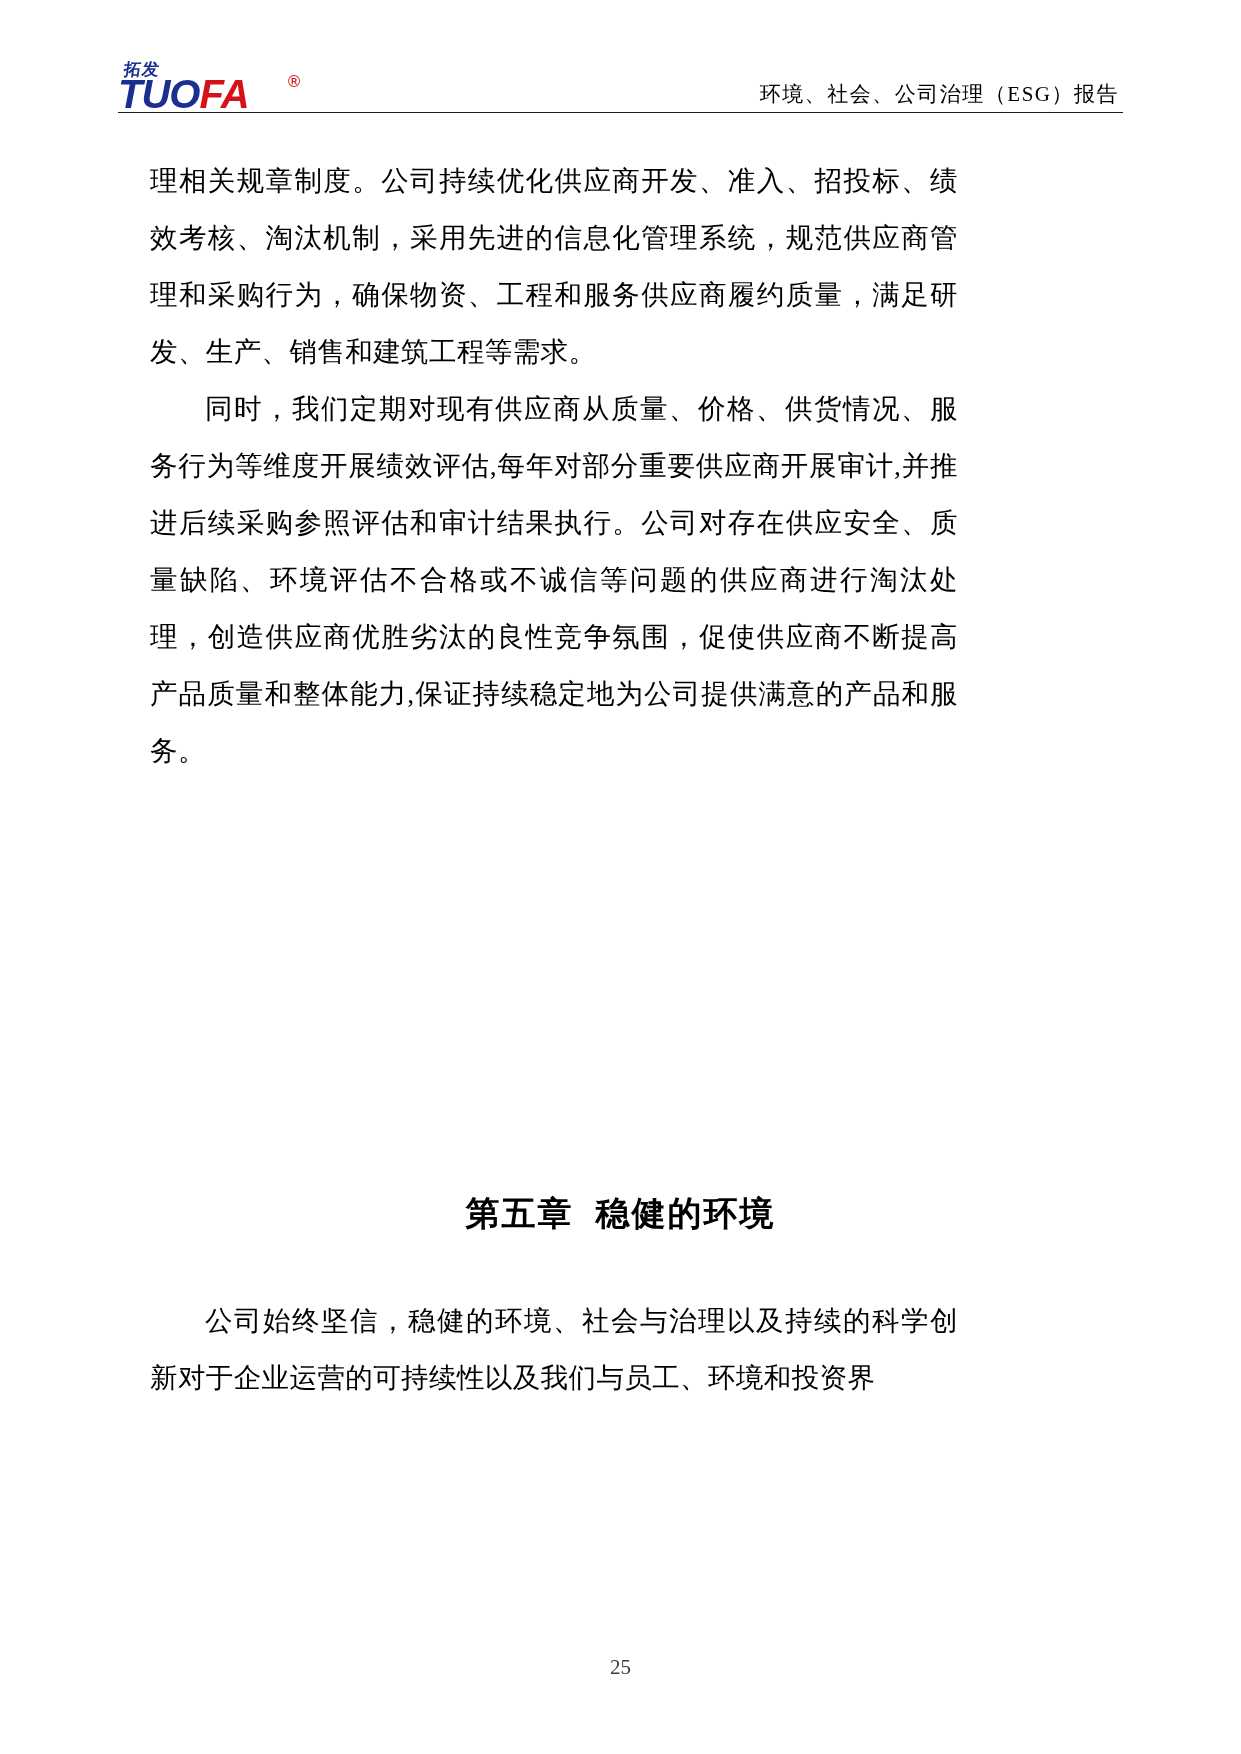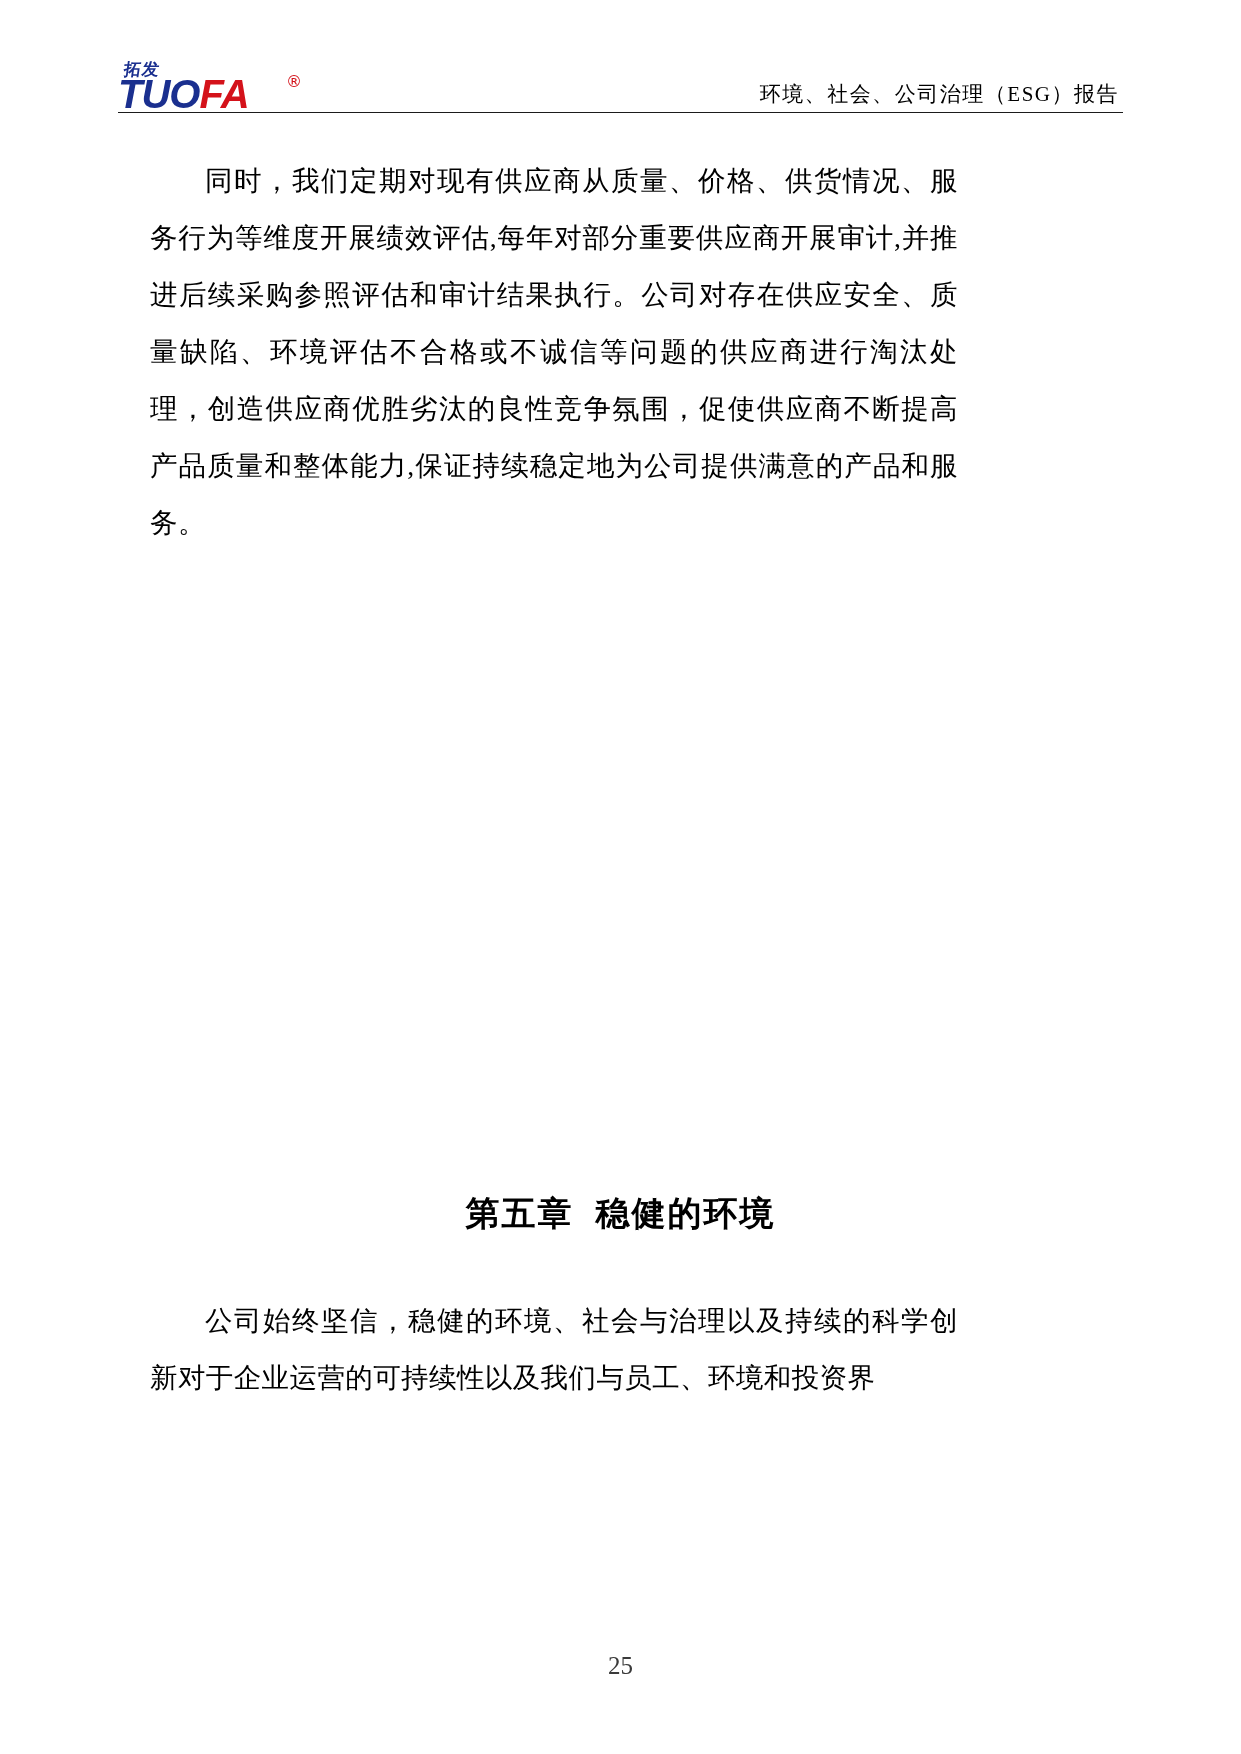--- a/index.html
+++ b/index.html
@@ -136,40 +136,41 @@
   }
 
   
   .footer {
     position: absolute;
     bottom: 74px;
     left: 0;
     right: 0;
     text-align: center;
     font-family: "Liberation Serif", serif;
-    font-size: 25px;
+    font-size: 21px;
     color: #3a3a3a;
   }
 </style>
 </head>
 <body>
 
 <div class="page">
 
   <div class="header">
     <div class="logo">
       <span class="logo-top">拓发</span>
       <span class="logo-word"><span class="blue">TUO</span><span class="red">FA</span></span>
       <span class="logo-reg">®</span>
     </div>
     <div class="header-title">环境、社会、公司治理（ESG）报告</div>
     <div class="header-rule"></div>
   </div>
 
   <div class="content">
+    <p>理相关规章制度。公司持续优化供应商开发、准入、招投标、绩效考核、淘汰机制，采用先进的信息化管理系统，规范供应商管理和采购行为，确保物资、工程和服务供应商履约质量，满足研发、生产、销售和建筑工程等需求。</p>
     <p class="indent">同时，我们定期对现有供应商从质量、价格、供货情况、服务行为等维度开展绩效评估,每年对部分重要供应商开展审计,并推进后续采购参照评估和审计结果执行。公司对存在供应安全、质量缺陷、环境评估不合格或不诚信等问题的供应商进行淘汰处理，创造供应商优胜劣汰的良性竞争氛围，促使供应商不断提高产品质量和整体能力,保证持续稳定地为公司提供满意的产品和服务。</p>
   </div>
 
   <div class="chapter-heading">
     <span>第五章</span><span class="gap"></span><span>稳健的环境</span>
   </div>
 
   <div class="after-heading">
     <p style="text-indent:2em;">公司始终坚信，稳健的环境、社会与治理以及持续的科学创新对于企业运营的可持续性以及我们与员工、环境和投资界</p>
   </div>

